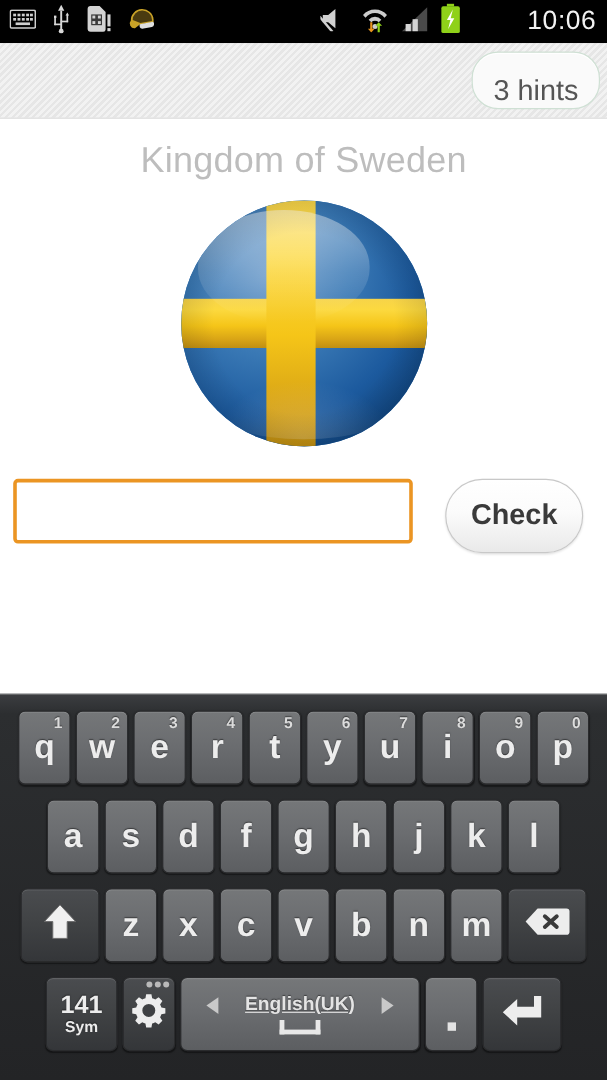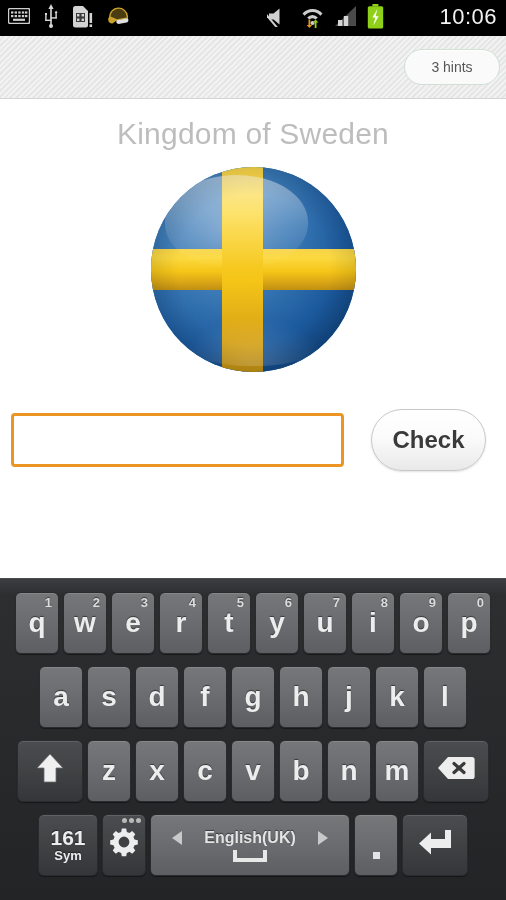--- a/index.html
+++ b/index.html
@@ -32,28 +32,28 @@
     position:absolute; top:36px; left:0; width:506px; height:63px;
     background:
       repeating-linear-gradient(135deg,
         #f2f2f2 0px, #f2f2f2 2px,
         #e6e6e6 2px, #e6e6e6 4px);
     border-bottom:1px solid #d4d4d4;
     display:flex; align-items:center; justify-content:flex-end;
   }
   .hints-btn {
     margin-right:6px;
-    height:36px; min-width:96px;
+    height:48px; min-width:96px;
     padding:0 17px;
     border-radius:22px;
     background:#fafafa;
     border:1px solid #cfe0d4;
     color:#555555;
-    font-size:14px;
-    display:flex; align-items:center; justify-content:center;
+    font-size:24px;
+    display:flex; align-items:flex-end; justify-content:center;
     box-shadow:0 1px 0 rgba(255,255,255,0.9) inset;
   }
 
   
   .content {
     position:absolute; top:99px; left:0; width:506px; height:479px;
     background:#ffffff;
   }
   .country-title {
     text-align:center;
@@ -106,22 +106,22 @@
   }
   .bottom-glow {
     position:absolute; left:14%; bottom:3%; width:72%; height:24%;
     border-radius:50%;
     background:radial-gradient(ellipse at 50% 100%, rgba(255,255,255,0.18) 0%, rgba(255,255,255,0) 70%);
     pointer-events:none;
   }
 
   
   .answer-row {
-    position:absolute; top:310px; left:0; width:506px;
-    display:flex; align-items:center;
+    position:absolute; top:300px; left:0; width:506px;
+    display:flex; 
   }
   .answer-input {
     margin-left:11px;
     width:333px; height:54px;
     background:#ffffff;
     border:3px solid #eb9523;
     border-radius:4px;
     font-size:22px;
     color:#222;
     padding:0 10px;
@@ -181,21 +181,21 @@
   .key.gear { width:44px; }
   .key.space {
     width:200px; height:62px;
     background:linear-gradient(180deg,#757779 0%,#6b6d70 45%,#5c5e61 100%);
     flex-direction:column; gap:2px;
   }
   .key.space .lang { font-size:16px; font-weight:bold; color:#e4e4e4; }
   .key.period { width:44px; }
   .key.enter { width:66px; }
 
-  .space-inner { display:flex; align-items:center; justify-content:center; gap:22px; width:100%; }
+  .space-inner { display:flex; align-items:center; justify-content:center; gap:22px; width:100%;text-decoration:underline; }
   .arrow-l, .arrow-r {
     width:0; height:0; border-top:7px solid transparent; border-bottom:7px solid transparent;
   }
   .arrow-l { border-right:10px solid #c9c9c9; }
   .arrow-r { border-left:10px solid #c9c9c9; }
   .space-bar-glyph {
     width:34px; height:12px;
     border-left:4px solid #e8e8e8;
     border-right:4px solid #e8e8e8;
     border-bottom:4px solid #e8e8e8;
@@ -412,21 +412,21 @@
               <line x1="17" y1="8.5" x2="27" y2="17.5"></line>
                 <line x1="27" y1="8.5" x2="17" y2="17.5"></line>
             </g>
           </svg>
         </span>
       </div>
     </div>
 
     <div class="krow r4">
       <div class="key dark fn">
-        <span class="l1">161</span>
+        <span class="l1">141</span>
         <span class="l2">Sym</span>
       </div>
       <div class="key dark gear">
         <span class="gear-dots">
             <i></i>
             <i></i>
             <i></i>
           </span>
         <span>
           <svg width="30" height="30" viewBox="0 0 30 30">

